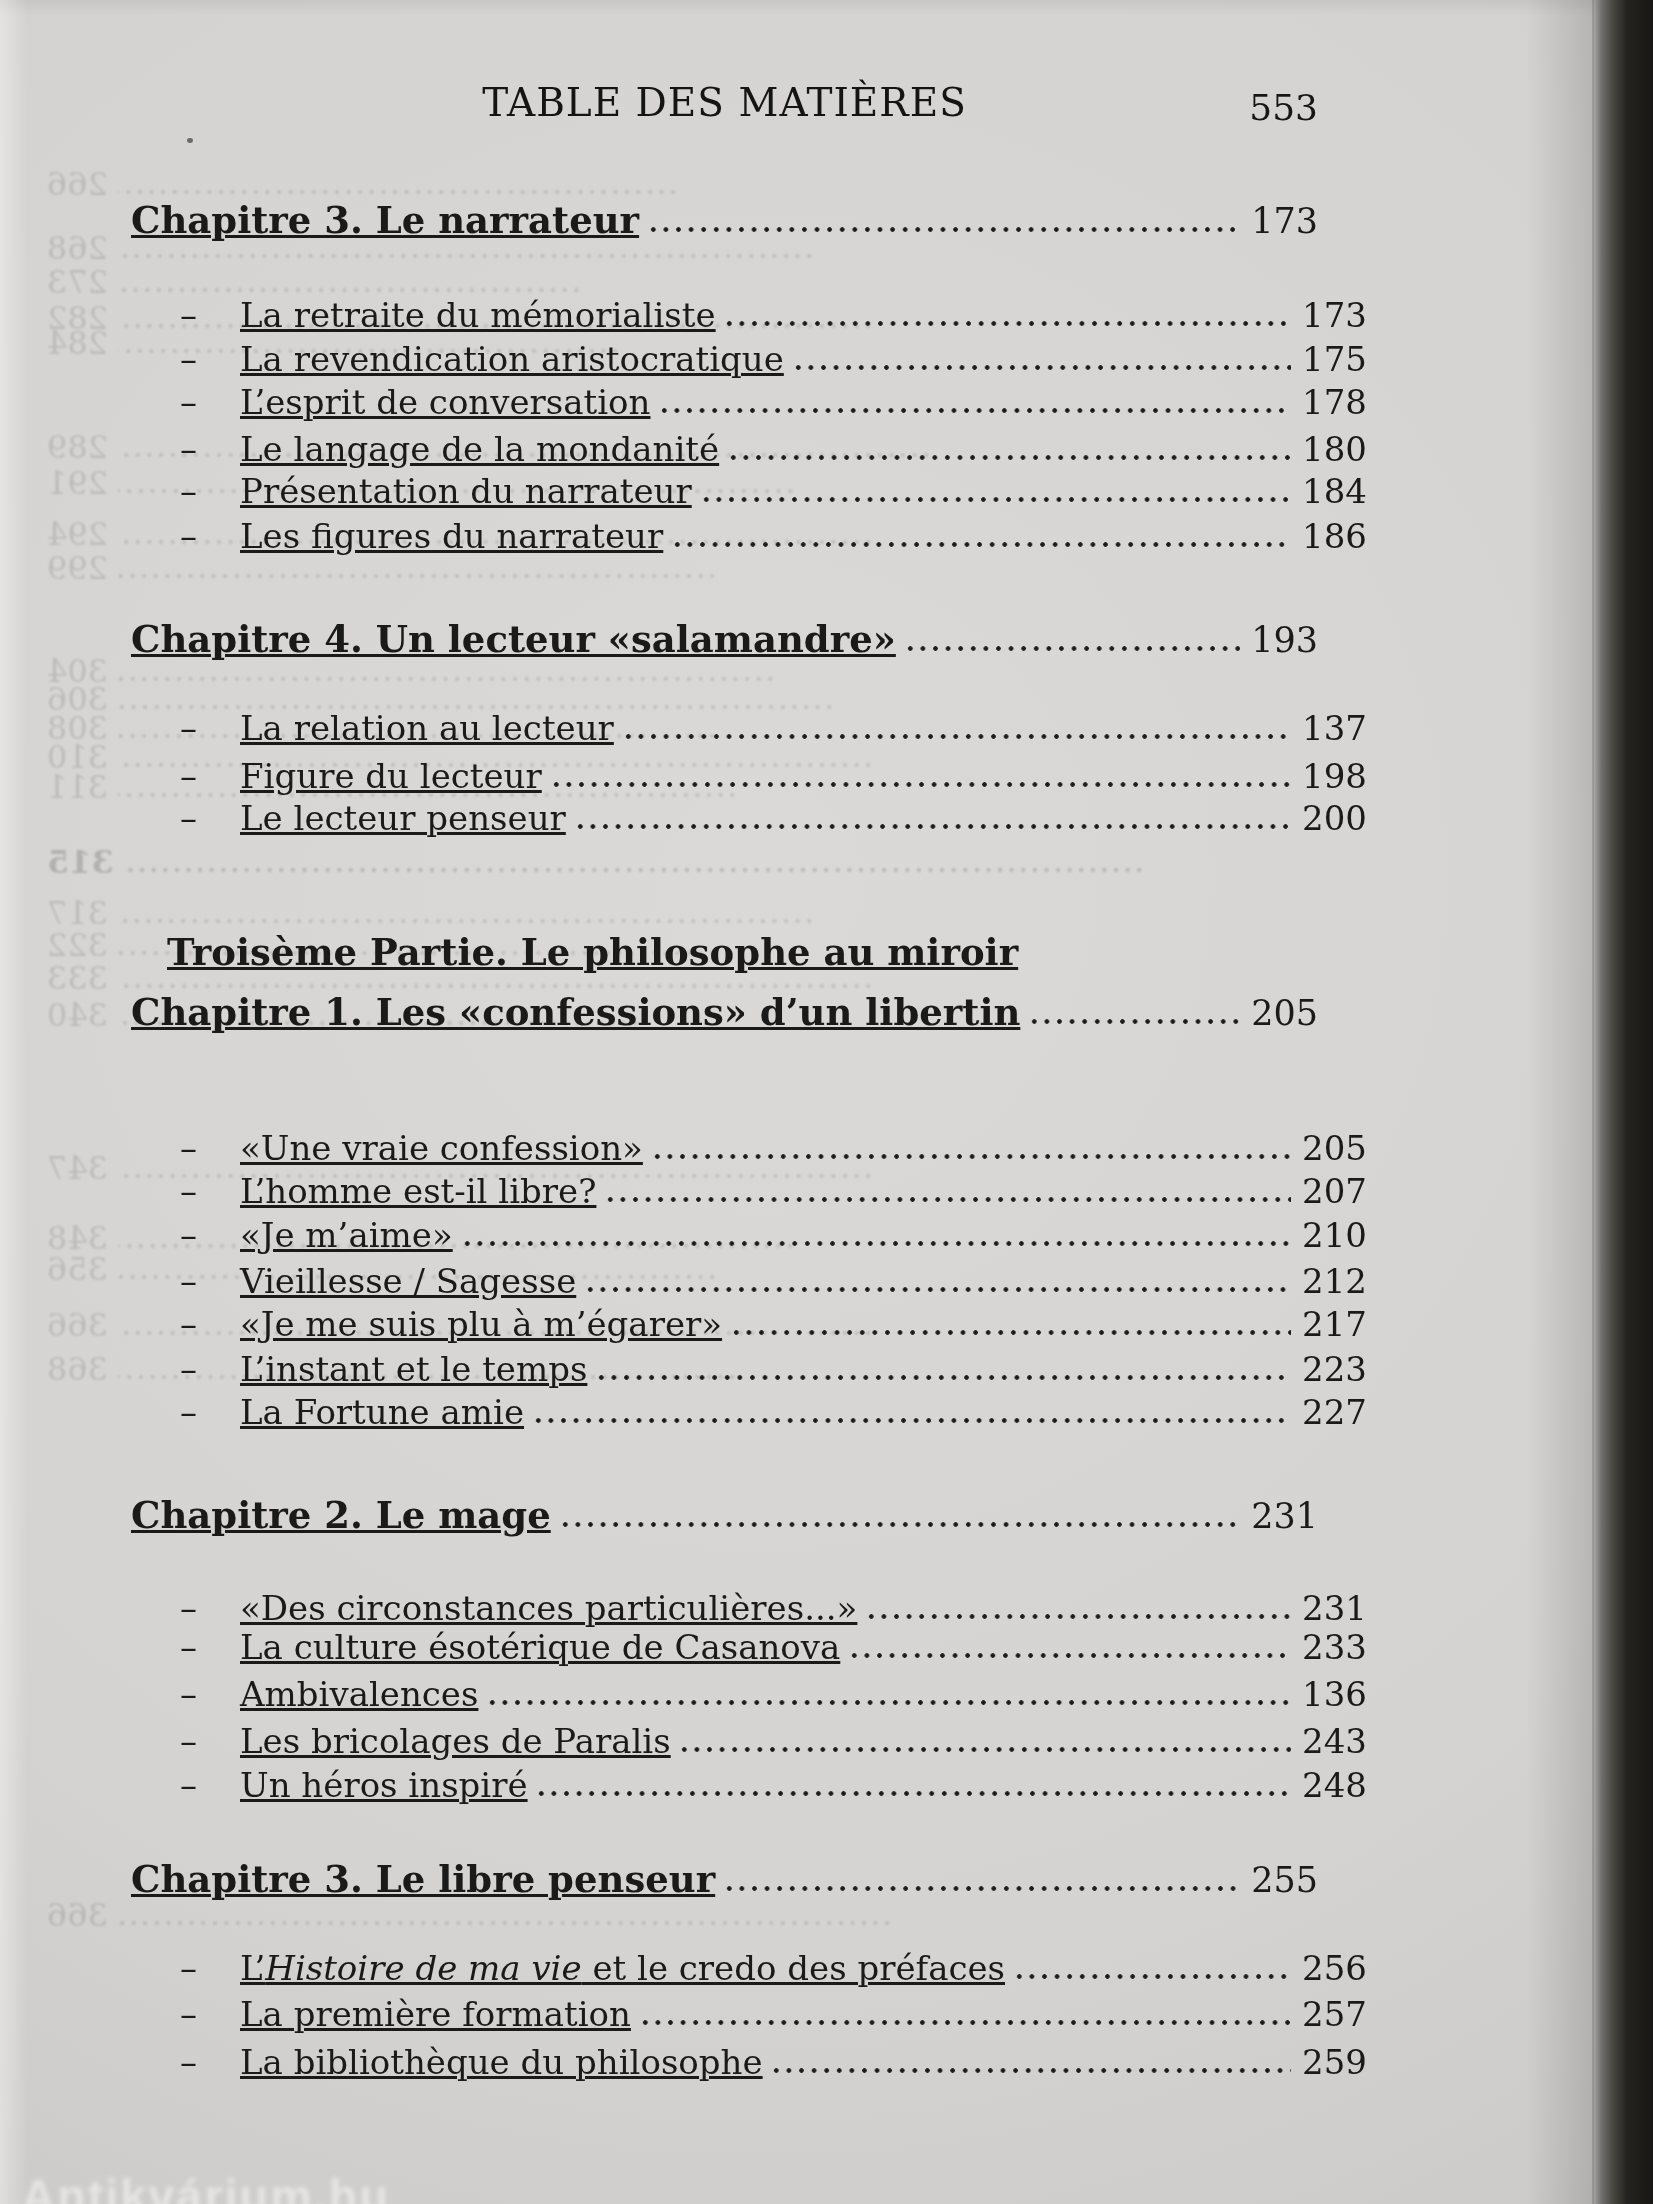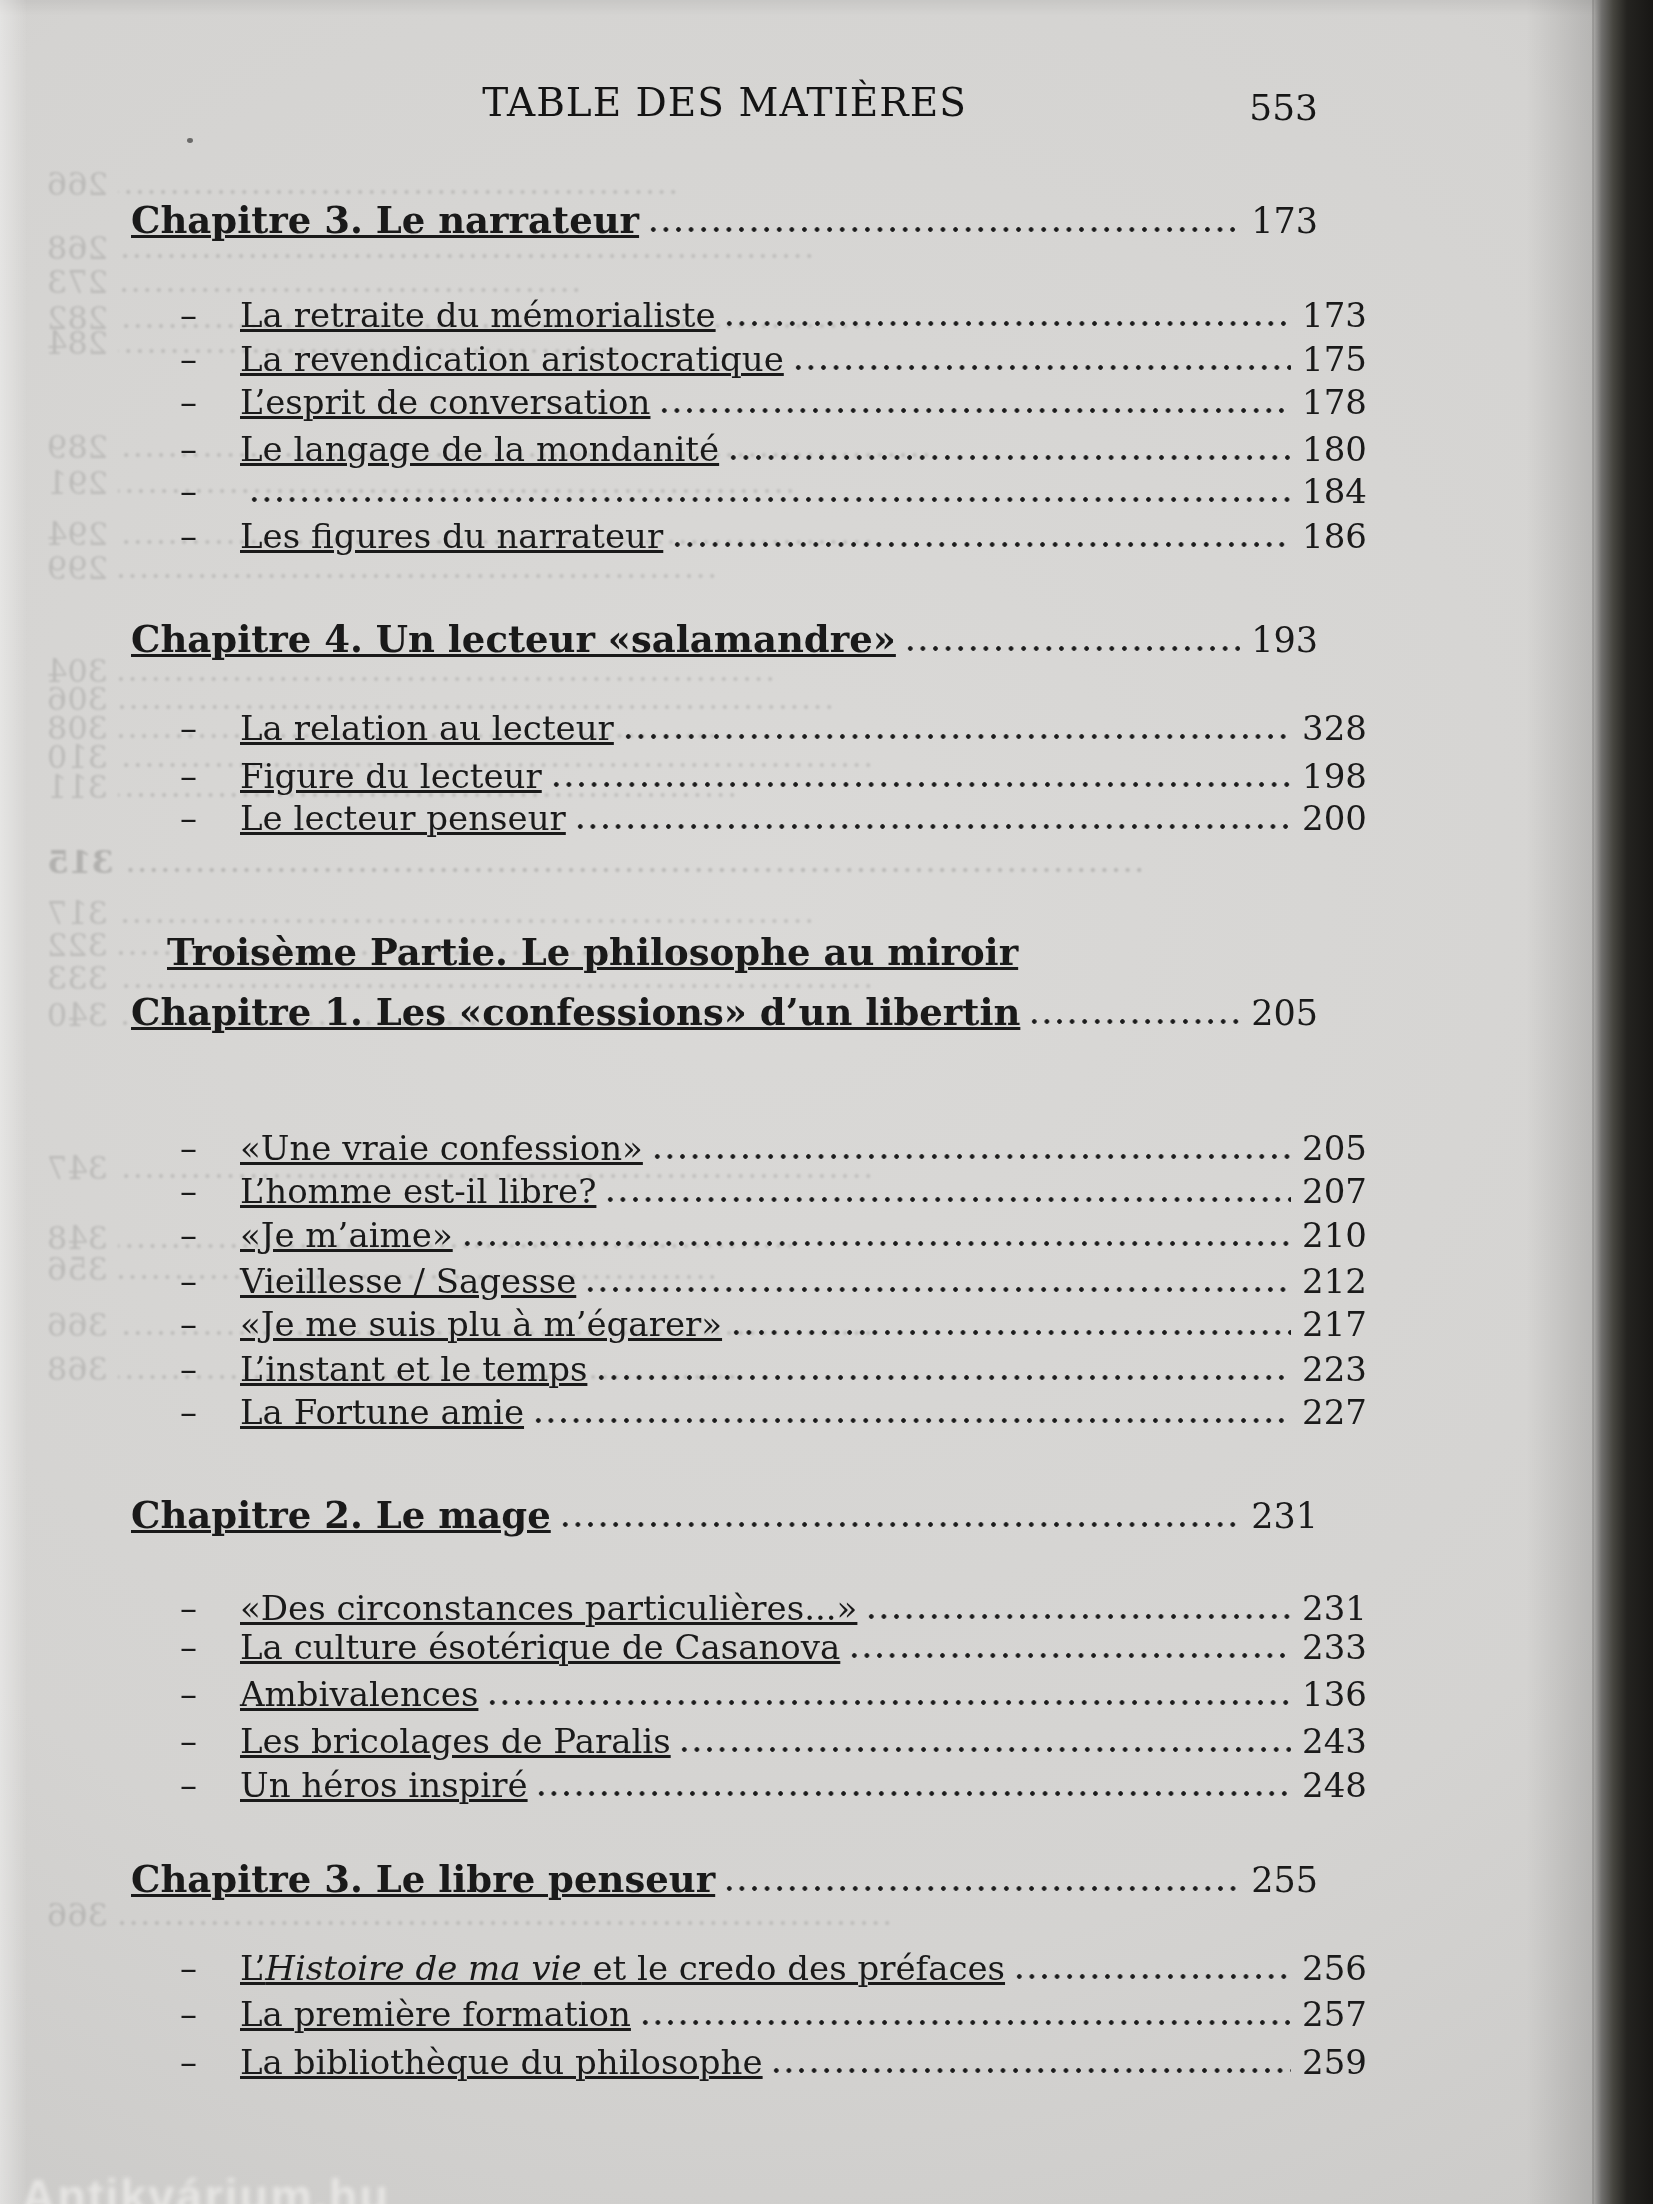--- a/index.html
+++ b/index.html
@@ -185,40 +185,41 @@
       <span class="pg">178</span>
   </div>
   <div class="row item" style="top:429px">
     <span class="dash">–</span>
       <span class="lbl">Le langage de la mondanité</span>
       <span class="dots"></span>
       <span class="pg">180</span>
   </div>
   <div class="row item" style="top:471px">
     <span class="dash">–</span>
+      <span class="lbl">Présentation du narrateur</span>
       <span class="dots"></span>
       <span class="pg">184</span>
   </div>
   <div class="row item" style="top:516px">
     <span class="dash">–</span>
       <span class="lbl">Les figures du narrateur</span>
       <span class="dots"></span>
       <span class="pg">186</span>
   </div>
 
   <div class="row chapter" style="top:617px">
     <span class="lbl">Chapitre 4. Un lecteur «salamandre»</span>
       <span class="dots"></span>
       <span class="pg">193</span>
   </div>
   <div class="row item" style="top:708px">
     <span class="dash">–</span>
       <span class="lbl">La relation au lecteur</span>
       <span class="dots"></span>
-      <span class="pg">328</span>
+      <span class="pg">137</span>
   </div>
   <div class="row item" style="top:756px">
     <span class="dash">–</span>
       <span class="lbl">Figure du lecteur</span>
       <span class="dots"></span>
       <span class="pg">198</span>
   </div>
   <div class="row item" style="top:798px">
     <span class="dash">–</span>
       <span class="lbl">Le lecteur penseur</span>

